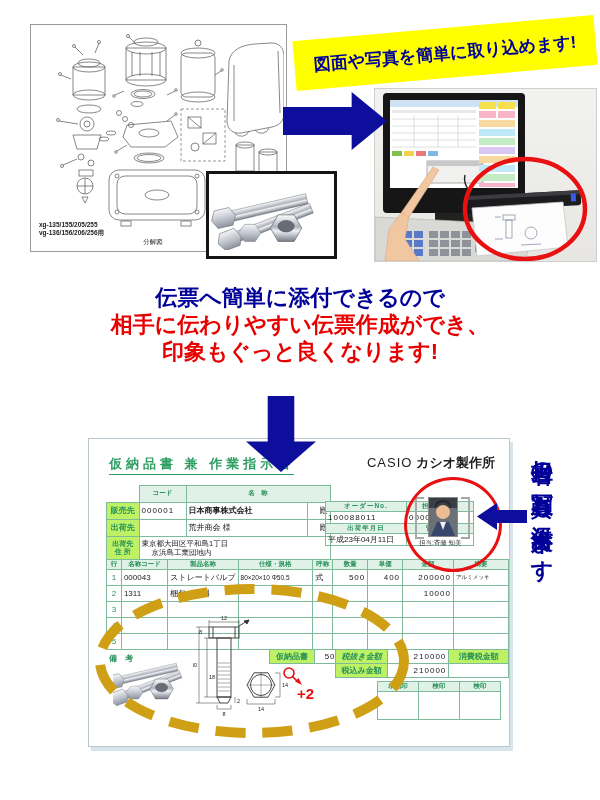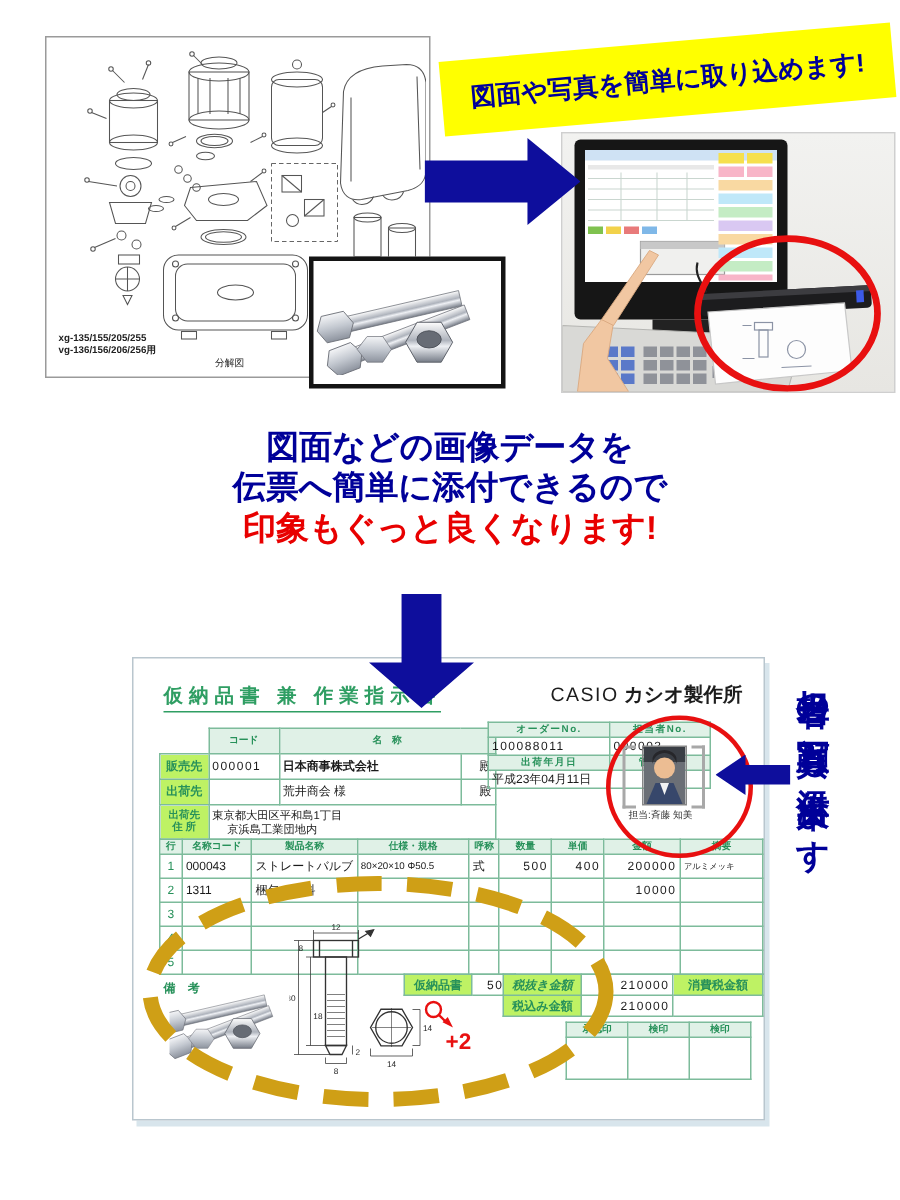--- a/index.html
+++ b/index.html
@@ -37,21 +37,21 @@
   .f-brand{right:14px;top:15px;font-size:13px;color:#1d1d1d;white-space:nowrap;}
   .f-brand .logo{font-weight:normal;letter-spacing:1px;}
   .f-brand .name{font-weight:bold;}
   table.grn{border-collapse:collapse;}
   table.grn td{border:1px solid #7dbb9b;font-size:8px;color:#1a1a1a;padding:0 2px;vertical-align:middle;
                overflow:hidden;white-space:nowrap;}
   table.grn td.lab{background:#bef264;color:#27915a;text-align:center;font-weight:bold;}
   table.grn td.hd{background:#e0f1e7;color:#27915a;text-align:center;font-size:6.5px;font-weight:bold;height:9px;}
   .f-left-table{left:17px;top:46px;}
   .f-left-table td{height:16px;}
-  .f-order{left:236px;top:42px;}
+  .f-order{left:236px;top:62px;}
   .f-order td{height:11px;font-size:7px;letter-spacing:1px;}
   .f-bracket{width:7px;height:38px;border:2px solid #a8a8a8;}
   .bl{left:326px;top:58px;border-right:none!important;}
   .br{left:372px;top:58px;border-left:none!important;}
   .f-photo{left:339px;top:58px;width:28px;height:38px;border:1px solid #888;overflow:hidden;}
   .f-photo-cap{left:330px;top:100px;font-size:6.5px;color:#333;white-space:nowrap;}
   .f-redcircle{left:315px;top:38px;width:92px;height:89px;border:3px solid #e81010;border-radius:50%;z-index:3;}
   .f-items{left:17px;top:120px;}
   .f-items td{height:15px;}
   .f-items td.num{text-align:right;letter-spacing:1px;}
@@ -313,22 +313,22 @@
           <line x1="120" y1="128" x2="126" y2="128"></line>
             <line x1="120" y1="150" x2="128" y2="150"></line>
           <line x1="146" y1="156" x2="166" y2="155"></line>
         </g>
       </g>
       <ellipse cx="150" cy="120" rx="60" ry="50" fill="none" stroke="#e81010" stroke-width="4.5"></ellipse>
     </svg>
   </div>
 
   <div class="abs" id="message">
-    <div class="blue">図面などの画像データを</div>
     <div class="blue">伝票へ簡単に添付できるので</div>
+    <div class="red">相手に伝わりやすい伝票作成ができ、</div>
     <div class="red">印象もぐっと良くなります!</div>
   </div>
 
   <div class="abs arrow" id="arrow-down"></div>
 
   <div class="abs" id="form">
     <div class="abs f-title">仮納品書 兼 作業指示書</div>
     <div class="abs f-brand">
       <span class="logo">CASIO</span>
       <span class="name">カシオ製作所</span>

